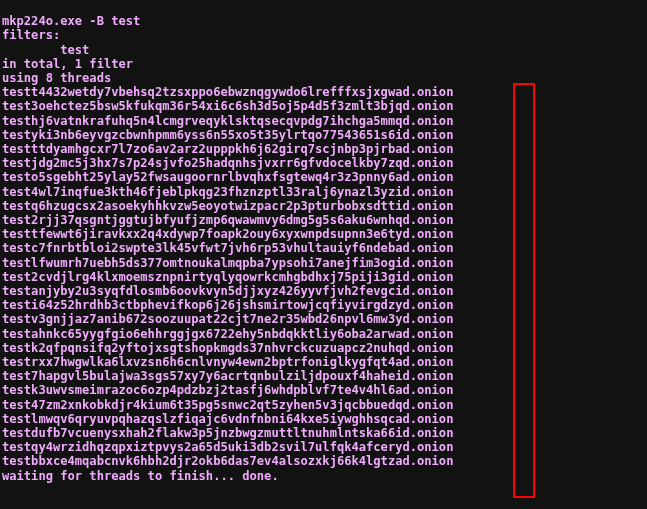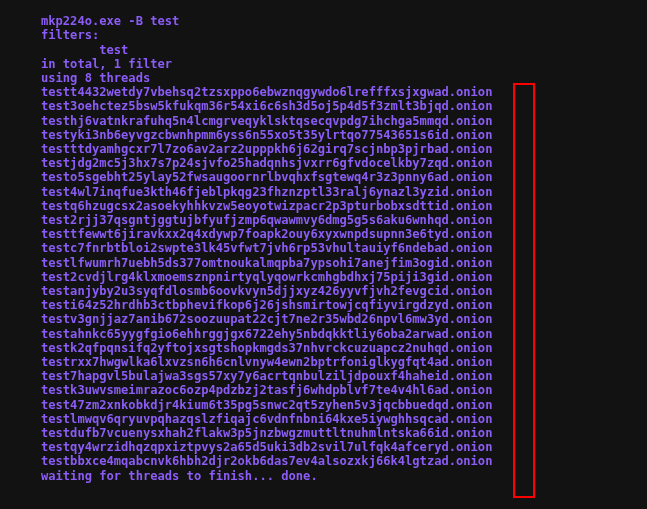--- a/index.html
+++ b/index.html
@@ -7,29 +7,28 @@
     padding: 0;
     width: 647px;
     height: 509px;
     background: #121212;
     overflow: hidden;
   }
   #terminal {
     position: absolute;
     inset: 0;
     background: #121212;
-    color: #8b5cf6;
+    color: #f0abfc;
     font-family: "DejaVu Sans Mono", Consolas, "Liberation Mono", monospace;
     font-size: 12.1px;
     line-height: 14.2px;
     white-space: pre;
     padding: 2px 2px 0 2px;
     letter-spacing: 0px;
     font-weight: 600;
-    margin-left: 39px;
   }
   #red-box {
     position: absolute;
     top: 83px;
     left: 513px;
     width: 22px;
     height: 415px;
     border: 2px solid #ff0000;
     box-sizing: border-box;
     pointer-events: none;

